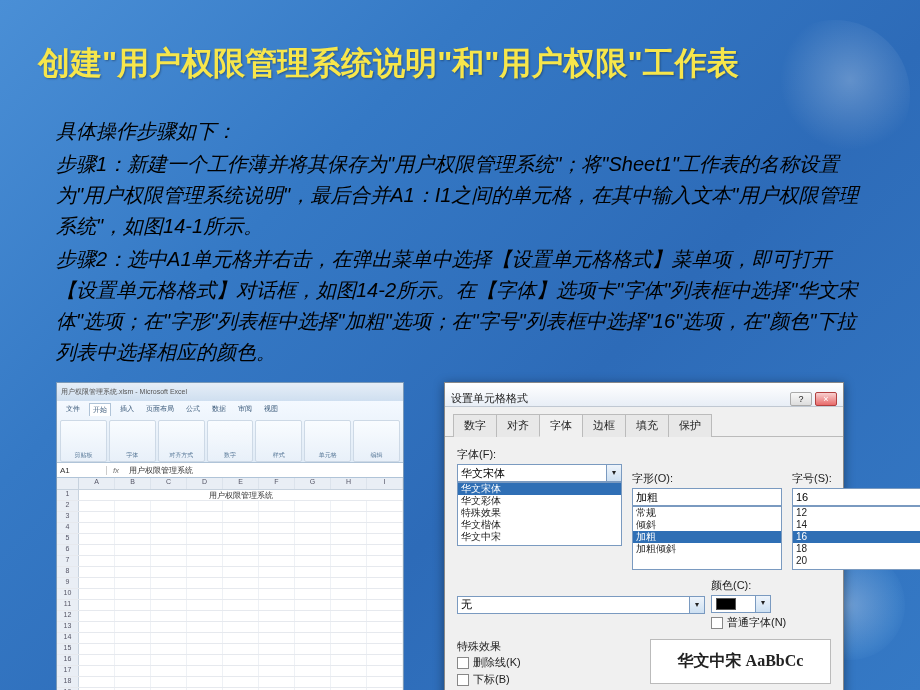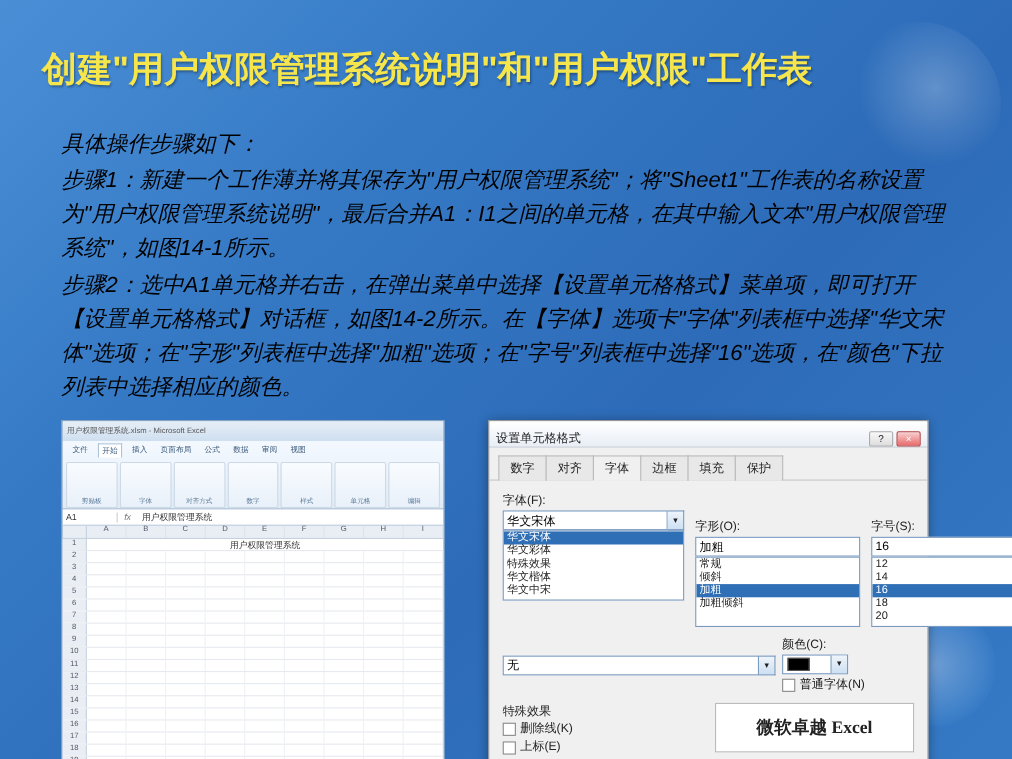--- a/index.html
+++ b/index.html
@@ -445,30 +445,26 @@
 
         <div class="section pv-row">
           <div style="flex:1">
             <div class="fieldset-label">特殊效果</div>
             <div class="chk">
                 <div class="box"></div>
                 <span>删除线(K)</span>
               </div>
             <div class="chk">
                 <div class="box"></div>
-                <span>上标(E)</span>
-              </div>
-            <div class="chk">
-                <div class="box"></div>
                 <span>下标(B)</span>
               </div>
           </div>
           <div style="flex:1">
             <div class="preview">
-              <b>微软卓越  Excel</b>
+              <b>华文中宋  AaBbCc</b>
             </div>
           </div>
         </div>
 
       </div>
 
     </div>
 
   </div>
 </div>

